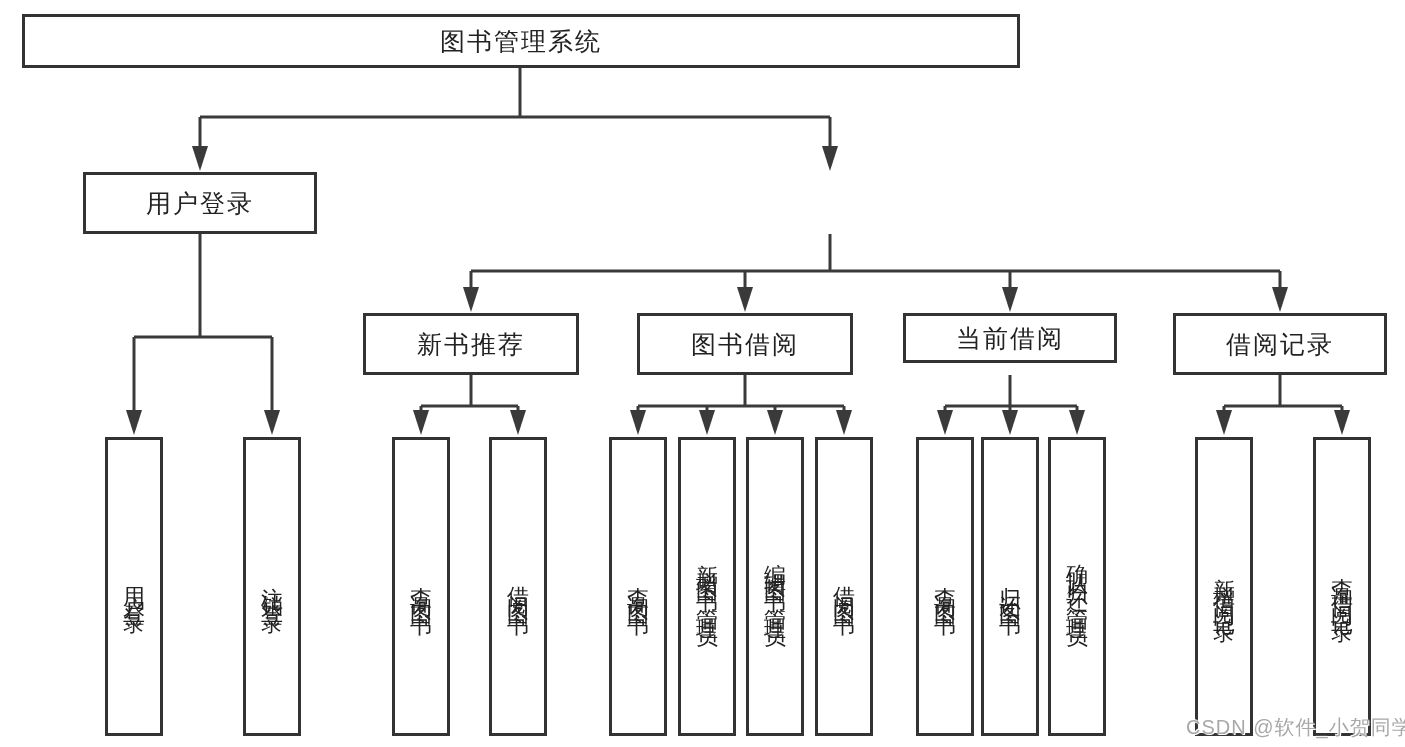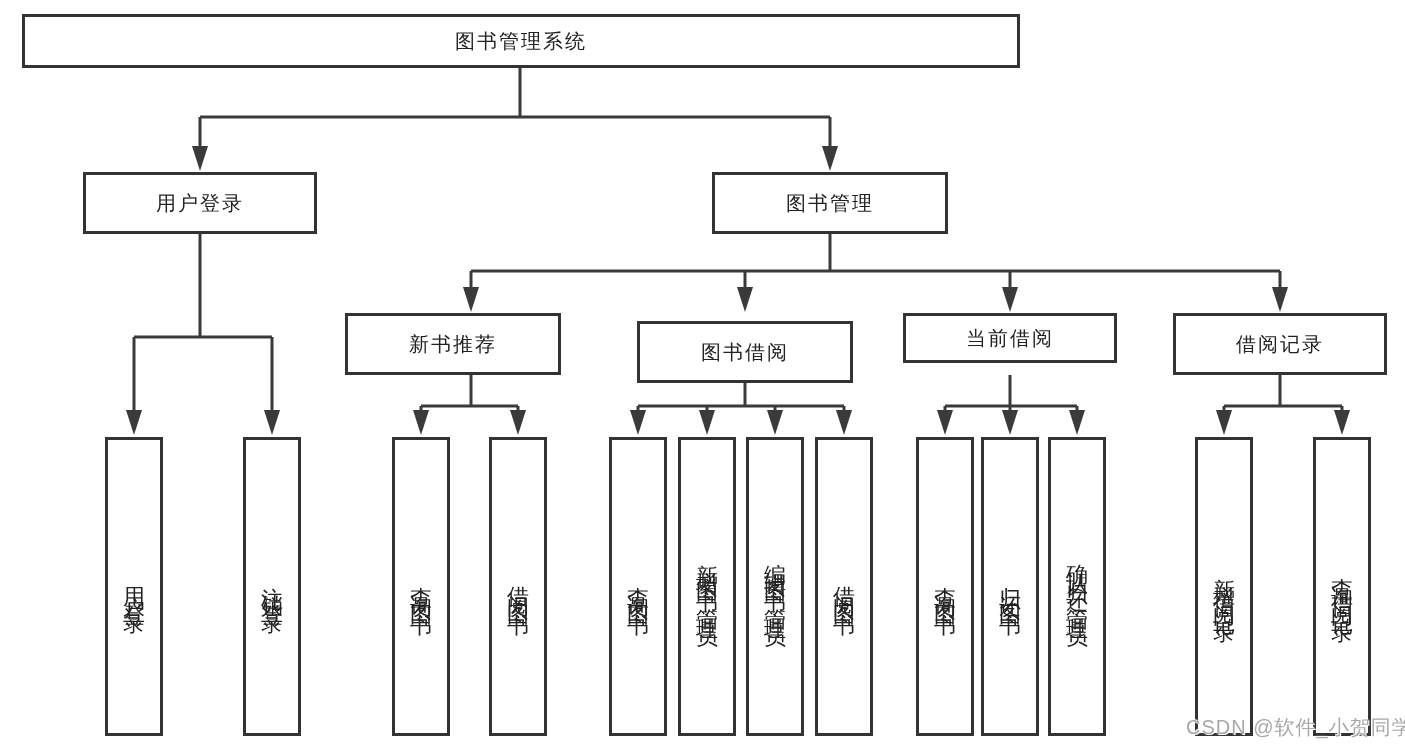--- a/index.html
+++ b/index.html
@@ -26,21 +26,21 @@
     box-sizing: border-box;
     border: 3px solid #333333;
     background: #ffffff;
     display: flex;
     align-items: center;
     justify-content: center;
     color: #222222;
     z-index: 2;
   }
   .h-label {
-    font-size: 20px;
+    font-size: 25px;
     letter-spacing: 2px;
     white-space: nowrap;
   }
   .v-label {
     writing-mode: vertical-rl;
     text-orientation: mixed;
     font-size: 22px;
     line-height: 1.1;
     letter-spacing: 9px;
     white-space: nowrap;
@@ -137,28 +137,25 @@
     </g>
   </svg>
 
   <div class="box" style="left:22px; top:14px; width:998px; height:54px;">
     <span class="h-label">图书管理系统</span>
   </div>
 
   <div class="box" style="left:83px; top:172px; width:234px; height:62px;">
     <span class="h-label">用户登录</span>
   </div>
-  <div class="box" style="left:712px; top:172px; width:236px; height:62px;">
-    <span class="h-label">图书管理</span>
-  </div>
-
-  <div class="box" style="left:345px; top:313px; width:216px; height:62px;">
+
+  <div class="box" style="left:363px; top:313px; width:216px; height:62px;">
     <span class="h-label">新书推荐</span>
   </div>
-  <div class="box" style="left:637px; top:313px; width:216px; height:62px;margin-top:8px;">
+  <div class="box" style="left:637px; top:313px; width:216px; height:62px;">
     <span class="h-label">图书借阅</span>
   </div>
   <div class="box" style="left:903px; top:313px; width:214px; height:50px;">
     <span class="h-label">当前借阅</span>
   </div>
   <div class="box" style="left:1173px; top:313px; width:214px; height:62px;">
     <span class="h-label">借阅记录</span>
   </div>
 
   <div class="box" style="left:105px; top:437px; width:58px; height:299px;">

